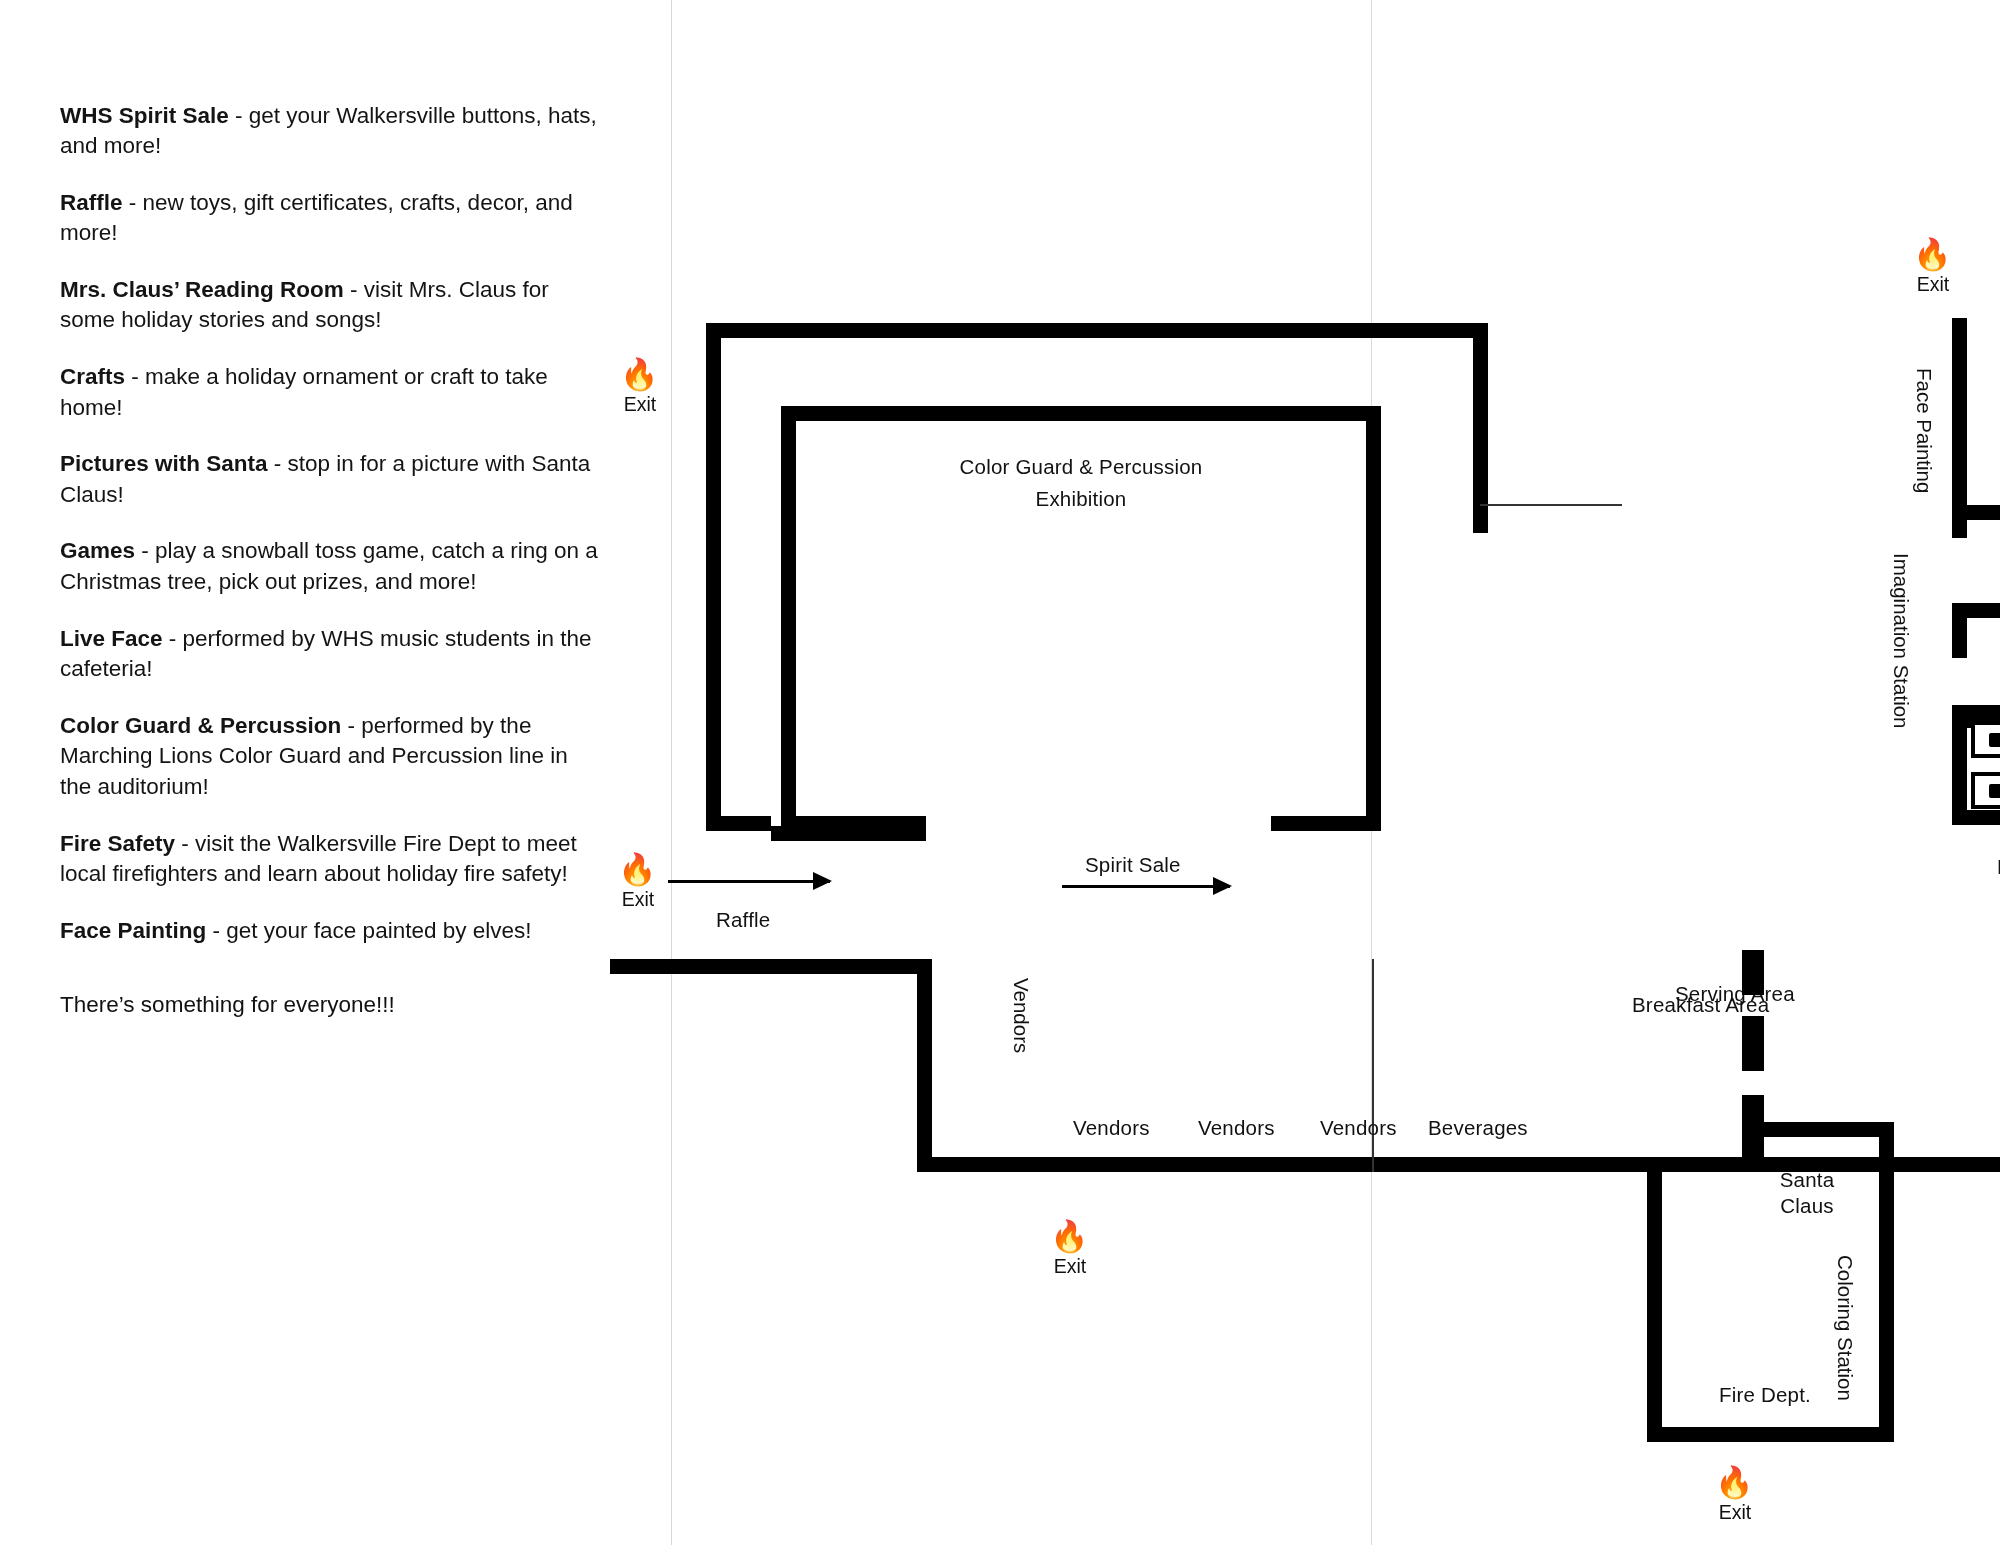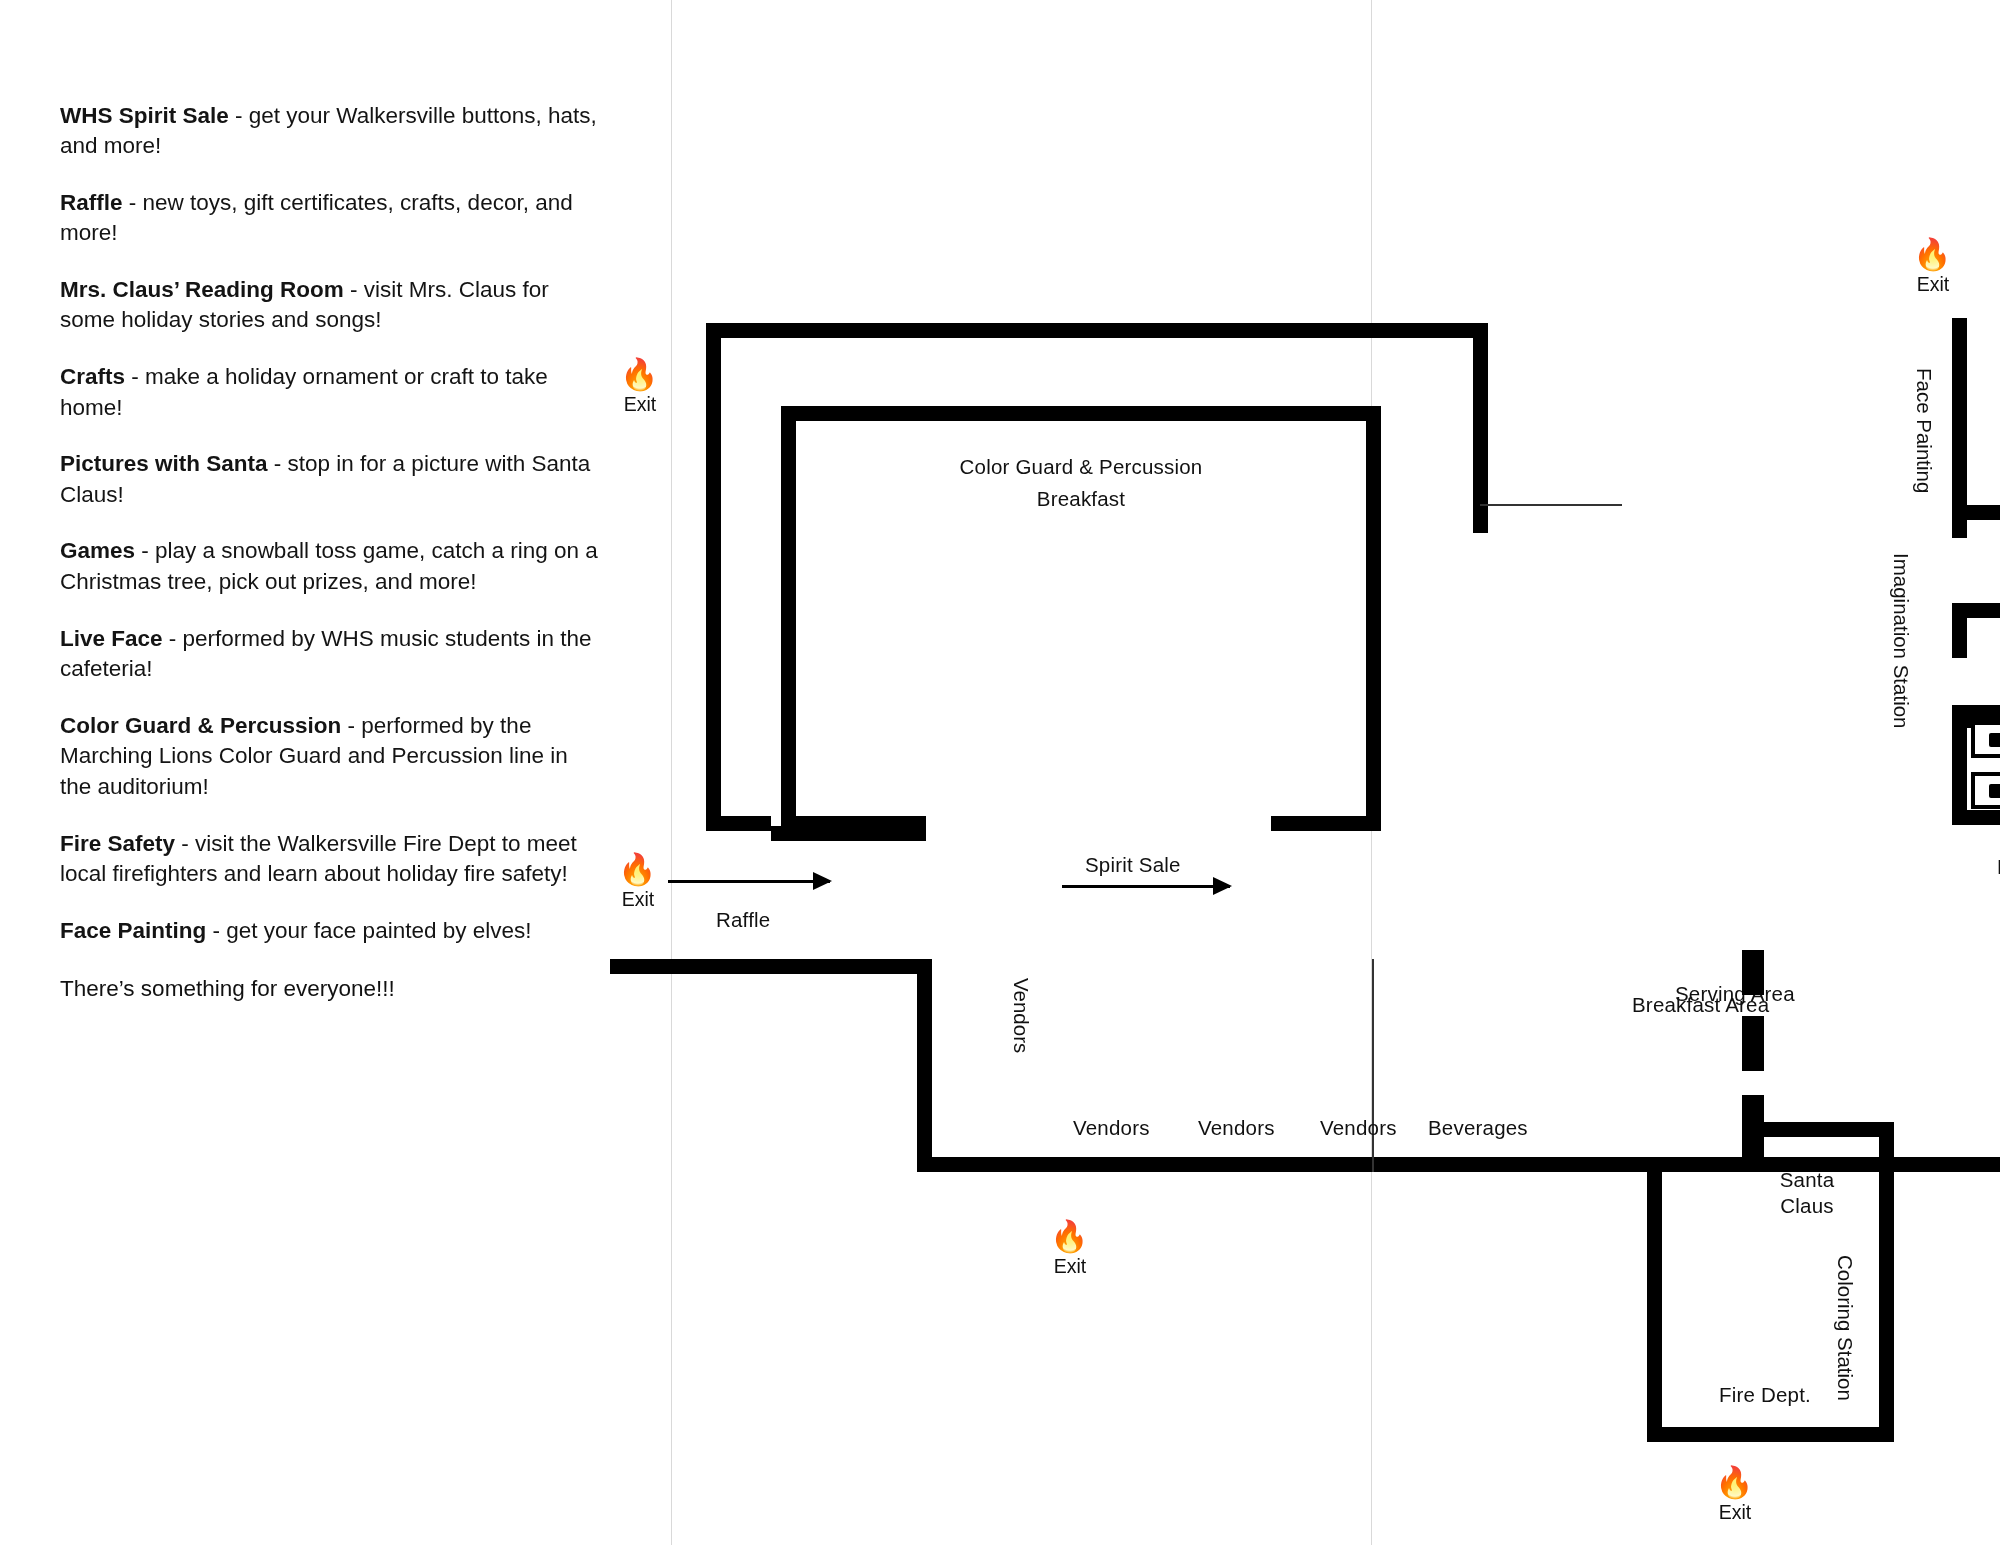--- a/index.html
+++ b/index.html
@@ -28,21 +28,21 @@
     font-size: 22.5px;
     line-height: 1.36;
     color: #141414;
   }
   .legend-entry .term {
     font-weight: bold;
   }
   .legend-closing {
     font-size: 22.5px;
     line-height: 1.36;
-    margin-top: 28px;
+    margin-top: 44px;
   }
 
   
   .fold-line {
     position: absolute;
     top: 0;
     bottom: 0;
     width: 1px;
     background: #d9d9d9;
   }
@@ -213,21 +213,21 @@
 
   <div class="wall" style="left:853px; top:323px; width:15px; height:210px;"></div>
 
   <div class="wall" style="left:161px; top:406px; width:600px; height:15px;"></div>
   <div class="wall" style="left:161px; top:406px; width:15px; height:425px;"></div>
   <div class="wall" style="left:746px; top:406px; width:15px; height:425px;"></div>
   <div class="wall" style="left:161px; top:816px; width:145px; height:15px;"></div>
   <div class="wall" style="left:651px; top:816px; width:110px; height:15px;"></div>
 
   <div class="map-label center" style="left:251px; top:455px; width:420px; text-align:center;">Color Guard &amp;  Percussion</div>
-  <div class="map-label center" style="left:251px; top:487px; width:420px; text-align:center;">Breakfast</div>
+  <div class="map-label center" style="left:251px; top:487px; width:420px; text-align:center;">Exhibition</div>
 
   <div class="vert-label" style="left:1316px; top:368px; transform:rotate(90deg); font-size:20.5px;">Face Painting</div>
   <div class="thin-line" style="left:860px; top:504px; width:142px; height:2px;"></div>
 
   <div class="wall" style="left:1332px; top:318px; width:15px; height:220px;"></div>
 
   <div class="wall" style="left:1332px; top:505px; width:210px; height:15px;"></div>
 
   <div class="wall" style="left:1332px; top:603px; width:210px; height:15px;"></div>
   <div class="wall" style="left:1332px; top:603px; width:15px; height:55px;"></div>

